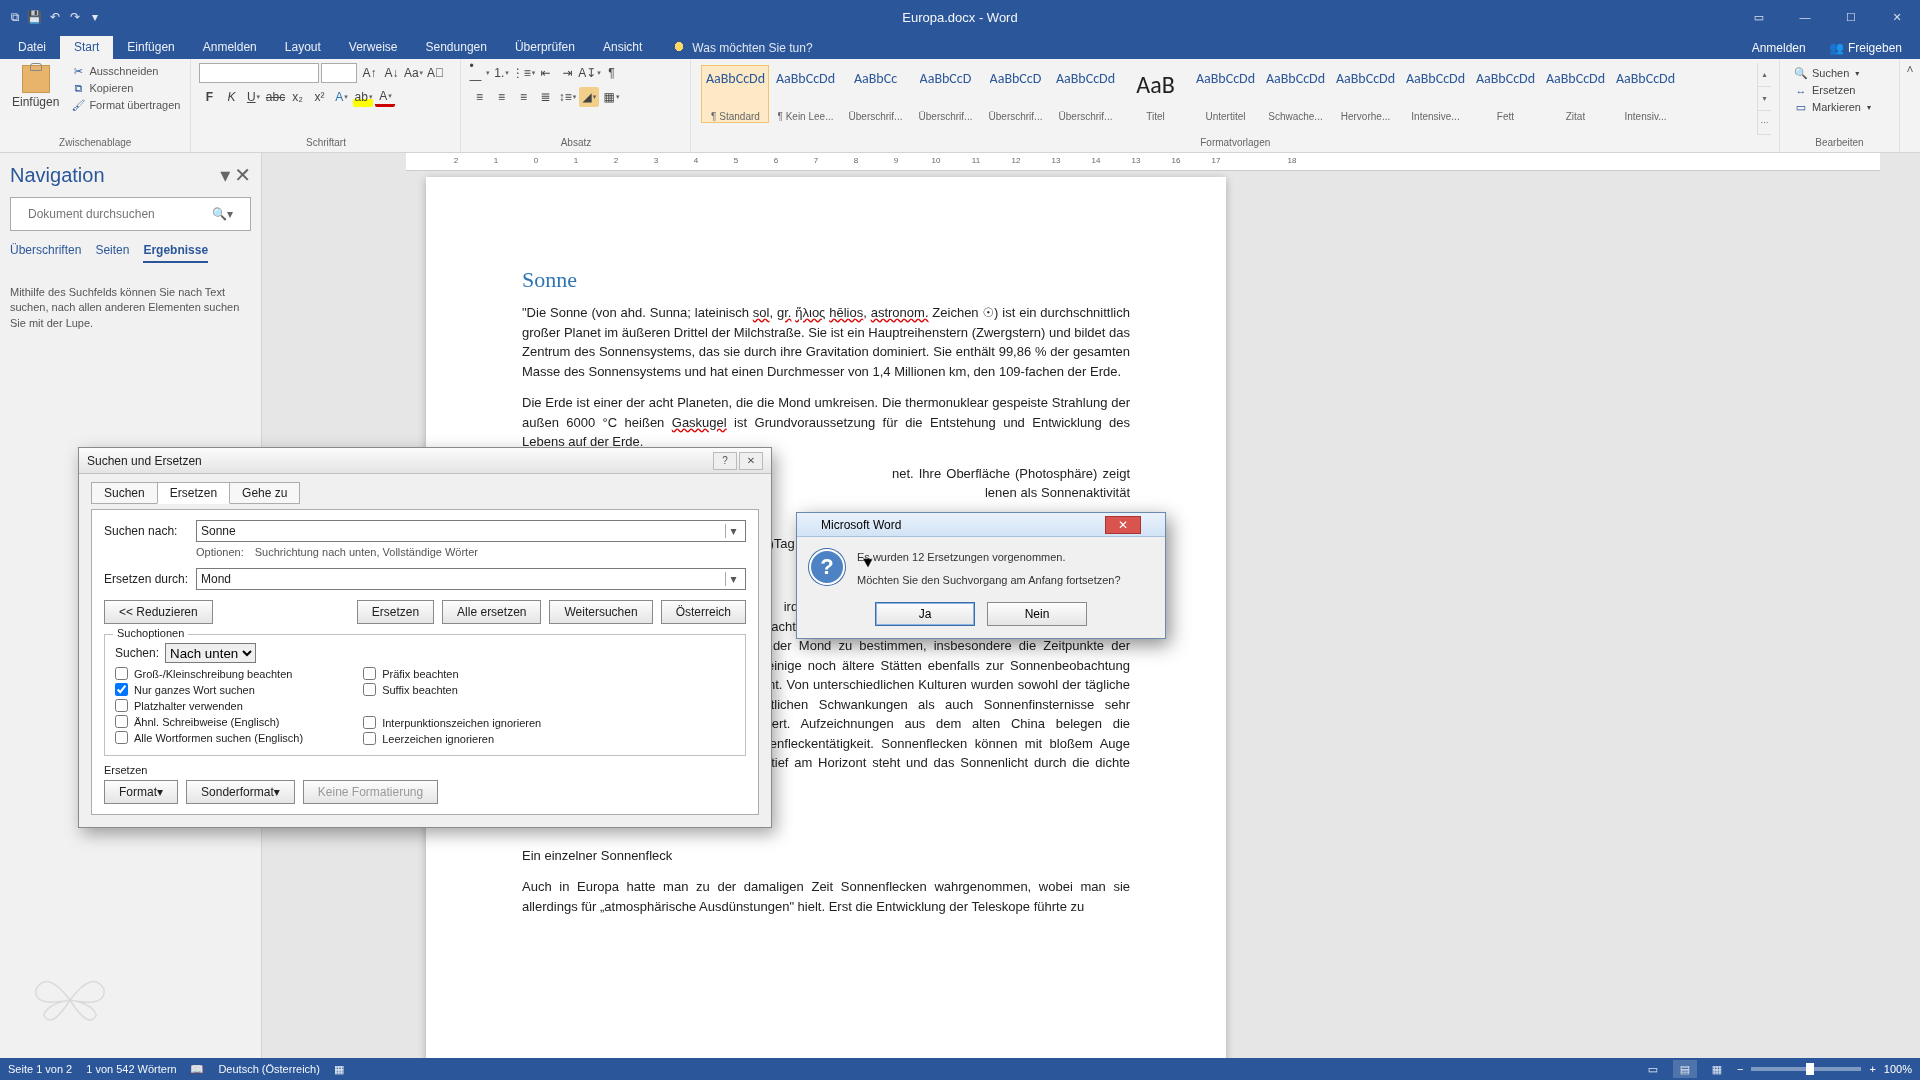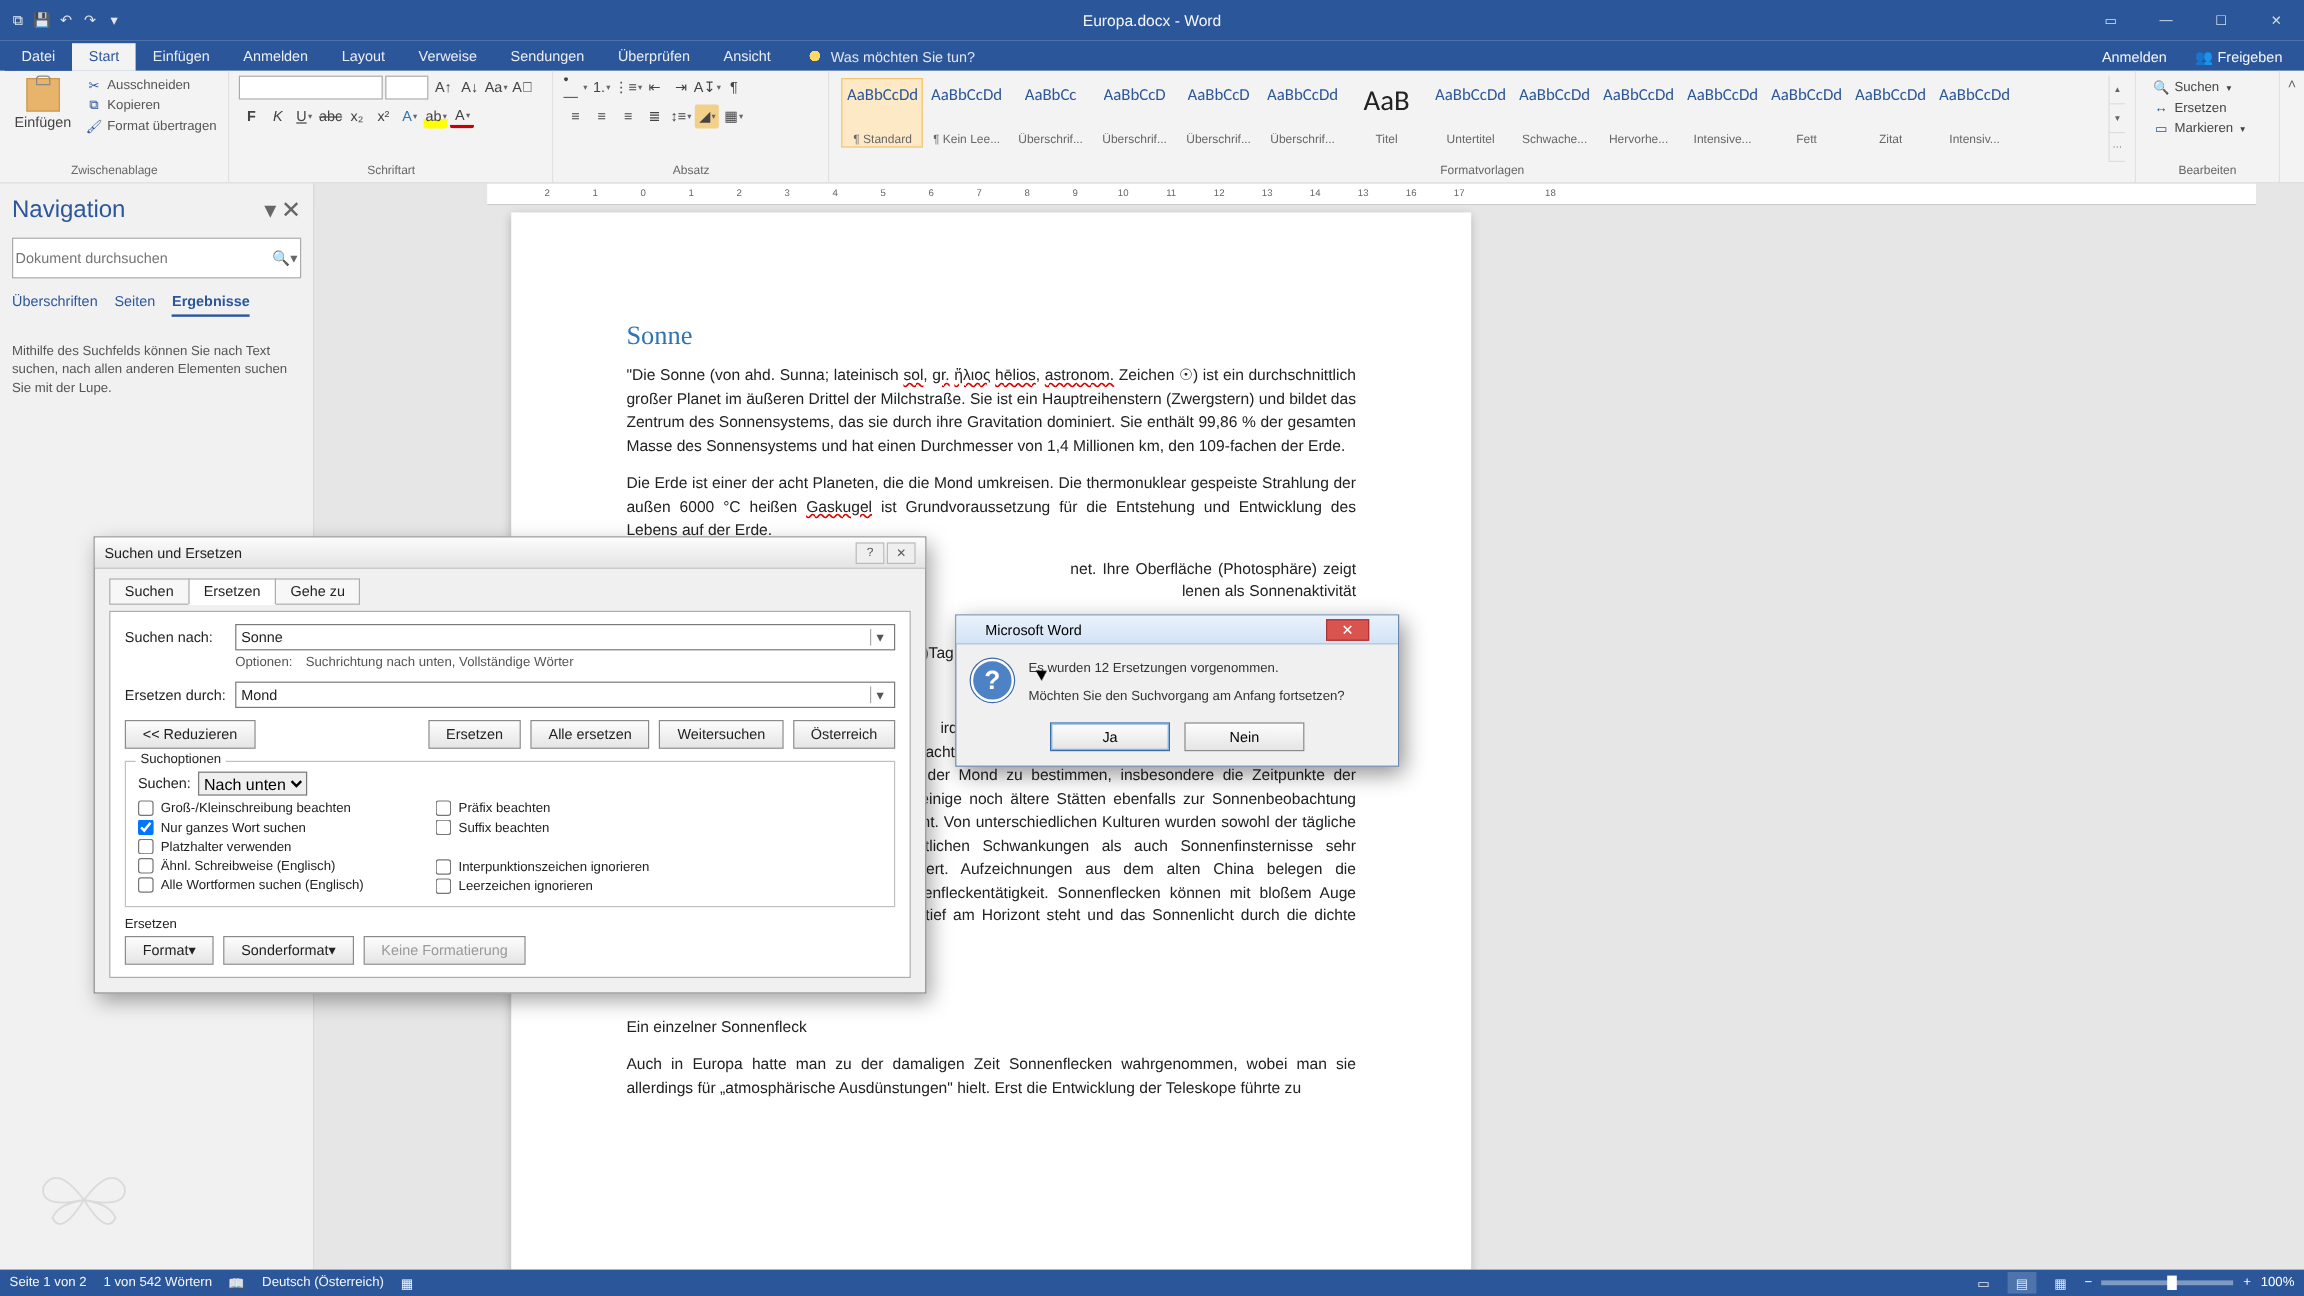--- a/index.html
+++ b/index.html
@@ -50,21 +50,21 @@
 .gallery-scroll div{flex:1; display:flex; align-items:center; justify-content:center; font-size:8px; color:#666; border-bottom:1px solid #ddd;}
 
 .edit-col { display:flex; flex-direction:column; gap:1px; padding:2px 4px;}
 .edit-col .ei { display:flex; align-items:center; gap:4px; font-size:11px; color:#444; padding:1px 2px;}
 
 
 .workspace { position:absolute; top:153px; bottom:22px; left:0; right:0; background:#e6e6e6; display:flex;}
 .navpane { width:262px; background:#f1f1f1; border-right:1px solid #d4d4d4; padding:10px 10px; display:flex; flex-direction:column;}
 .nav-title { font-size:20px; color:#2b579a; font-weight:300; display:flex; align-items:center;}
 .nav-close { margin-left:auto; display:flex; gap:4px; color:#666;}
-.nav-search { margin-top:10px; height:34px; border:1px solid #ababab; background:#fff; display:flex; align-items:center; padding:0 2px;}
+.nav-search { margin-top:10px; height:34px; border:1px solid #ababab; background:#fff; display:flex; align-items:center; padding:0 17px;}
 .nav-search input { flex:1; border:none; outline:none; font-size:12px; color:#888;}
 .nav-tabs { display:flex; gap:14px; margin-top:12px; font-size:12px;}
 .nav-tabs .nt { color:#2b579a; padding-bottom:4px; cursor:pointer;}
 .nav-tabs .nt.active { border-bottom:2px solid #2b579a; font-weight:600;}
 .nav-help { margin-top:22px; color:#555; font-size:11px; line-height:1.4;}
 
 .doc-area { flex:1; position:relative; overflow:hidden;}
 .hruler { position:absolute; top:0; left:144px; right:40px; height:18px; background:#fff; border-bottom:1px solid #ccc; font-size:8px; color:#666;}
 .hruler .tick{position:absolute; top:3px; transform:translateX(-50%);}
 .vruler { position:absolute; top:18px; left:0; width:22px; bottom:0; background:#e6e6e6;}

